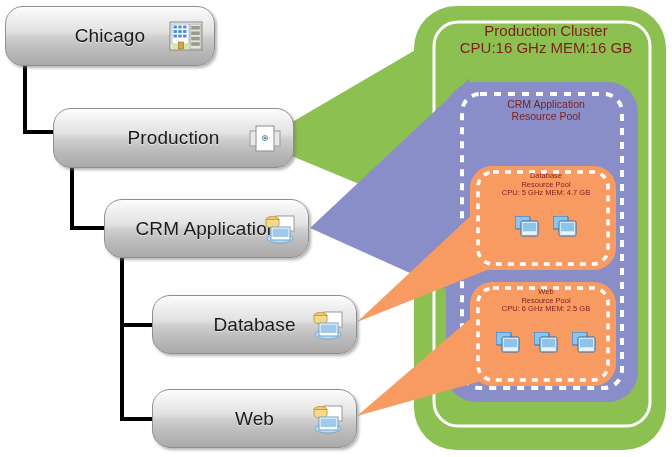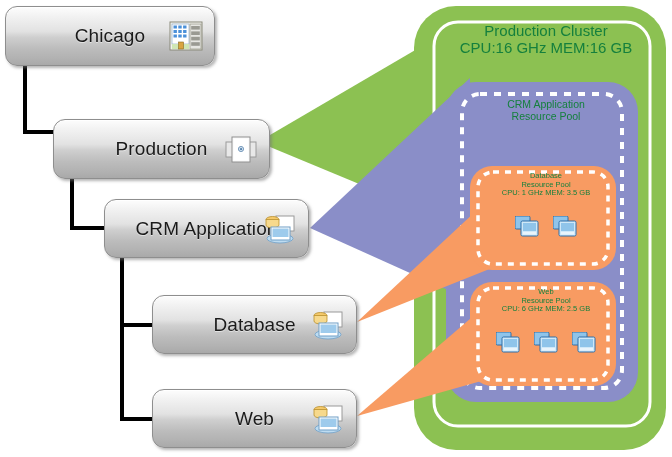--- a/index.html
+++ b/index.html
@@ -22,21 +22,21 @@
     left: 0;
     top: 0;
     width: 672px;
     height: 457px;
   }
 
   
   .node {
     position: absolute;
     box-sizing: border-box;
-    border-radius: 12px;
+    border-radius: 18px;
     background: linear-gradient(to bottom,
         #fdfdfd 0%,
         #f2f2f2 16%,
         #e2e2e2 42%,
         #cfcfcf 52%,
         #bcbcbc 72%,
         #b2b2b2 88%,
         #a9a9a9 100%);
     border: 1px solid #8e8e8e;
     box-shadow: 2px 2px 3px rgba(120,120,120,0.55),
@@ -58,21 +58,21 @@
     top: 50%;
     transform: translateY(-50%);
     width: 34px;
     height: 32px;
   }
 
   
   .cluster-title {
     position: absolute;
     text-align: center;
-    color: #15803d;
+    color: #7f1d1d;
     line-height: 1.16;
     white-space: nowrap;
     pointer-events: none;
   }
   #cluster-header {
     left: 430px;
     top: 22px;
     width: 232px;
     font-size: 15px;
   }
@@ -151,21 +151,21 @@
   </div>
 
   <div class="cluster-title" id="crm-pool-header">
     <div>CRM Application</div>
     <div>Resource Pool</div>
   </div>
 
   <div class="cluster-title" id="db-pool-header">
     <div>Database</div>
     <div>Resource Pool</div>
-    <div>CPU: 1 GHz MEM: 3.5 GB</div>
+    <div>CPU: 5 GHz MEM: 4.7 GB</div>
   </div>
 
   <div class="cluster-title" id="web-pool-header">
     <div>Web</div>
     <div>Resource Pool</div>
     <div>CPU: 6 GHz MEM: 2.5 GB</div>
   </div>
 
   <div class="vm-row" id="db-vm-row">
     <svg class="vm-icon" viewBox="0 0 24 22">
@@ -224,21 +224,21 @@
       <rect x="21" y="4" width="11" height="25" fill="#e6e6e2" stroke="#8a8a7a" stroke-width="0.6"></rect>
       <g fill="#9a9a92">
         <rect x="22.2" y="6" width="8.6" height="3.6"></rect>
         <rect x="22.2" y="11.4" width="8.6" height="3.6"></rect>
         <rect x="22.2" y="16.8" width="8.6" height="3.6"></rect>
         <rect x="22.2" y="22.2" width="8.6" height="3.6"></rect>
       </g>
     </svg>
   </div>
 
-  <div class="node" id="node-production" style="left:53px; top:119px; width:217px; height:60px;">
+  <div class="node" id="node-production" style="left:53px; top:108px; width:241px; height:60px;">
     <span class="node-label">Production</span>
     <svg class="node-icon" viewBox="0 0 34 32">
       <rect x="2" y="9" width="30" height="15" fill="#e8e8e8" stroke="#9a9a9a" stroke-width="1"></rect>
       <rect x="8" y="4" width="18" height="25" fill="#fbfbfb" stroke="#8f8f8f" stroke-width="1"></rect>
       <rect x="10" y="6" width="14" height="21" fill="#ffffff"></rect>
       <circle cx="17" cy="16" r="2.6" fill="#cfe0ef" stroke="#5f87ad" stroke-width="0.8"></circle>
       <rect x="16.2" y="15.2" width="1.7" height="1.7" fill="#3f6f9f"></rect>
     </svg>
   </div>
 

